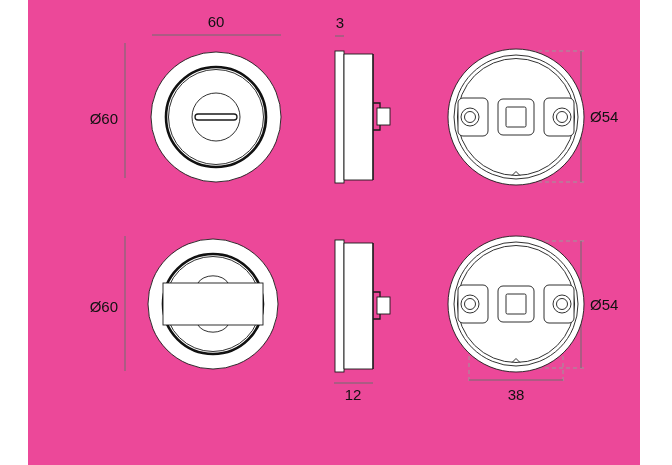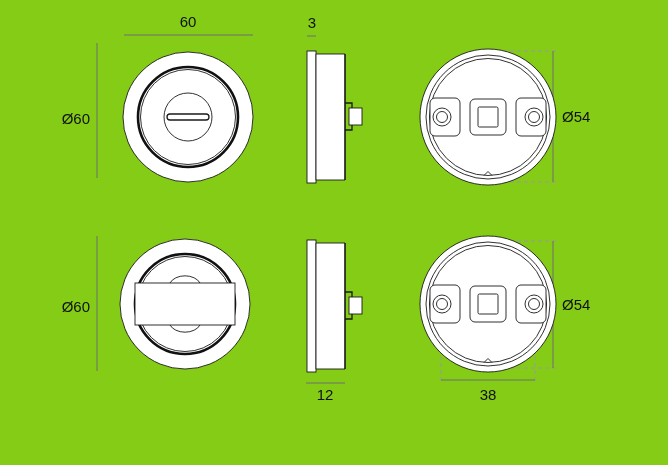--- a/index.html
+++ b/index.html
@@ -8,23 +8,24 @@
     background: #ffffff;
   }
   body {
     width: 672px;
     height: 465px;
     font-family: "Liberation Sans", sans-serif;
     overflow: hidden;
   }
   #drawing-root {
     position: relative;
-    width: 668px;
+    width: 612px;
     height: 465px;
-    background: #84cc16;
+    background: #ec4899;
+    margin-left: 28px;
   }
   svg.sheet {
     display: block;
     width: 672px;
     height: 465px;
   }
   .ln-thin {
     stroke: #1a1a1a;
     fill: none;
     stroke-width: 0.9;

